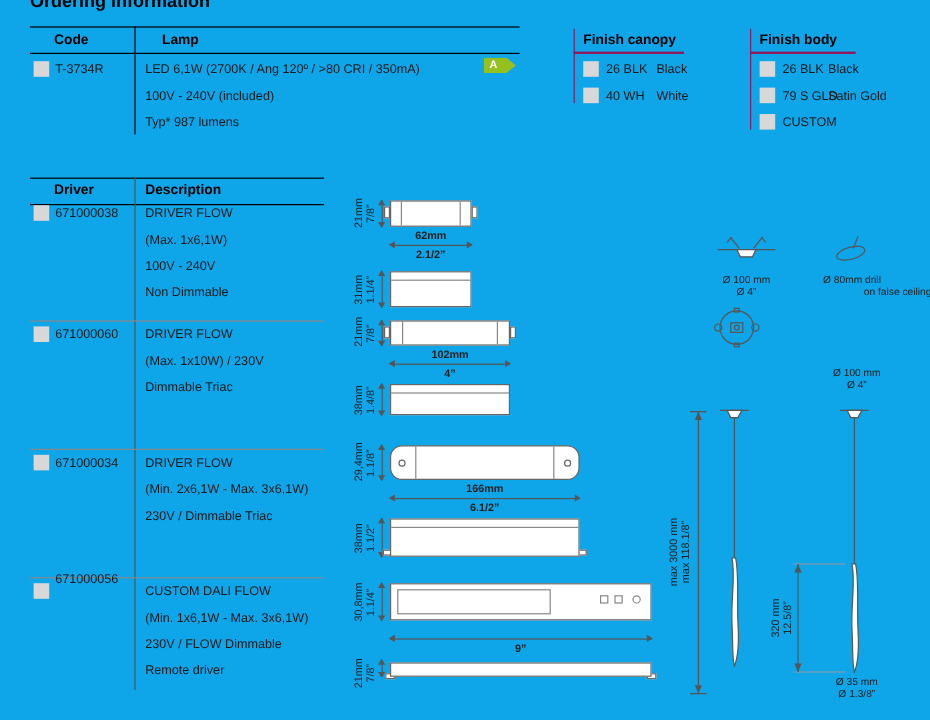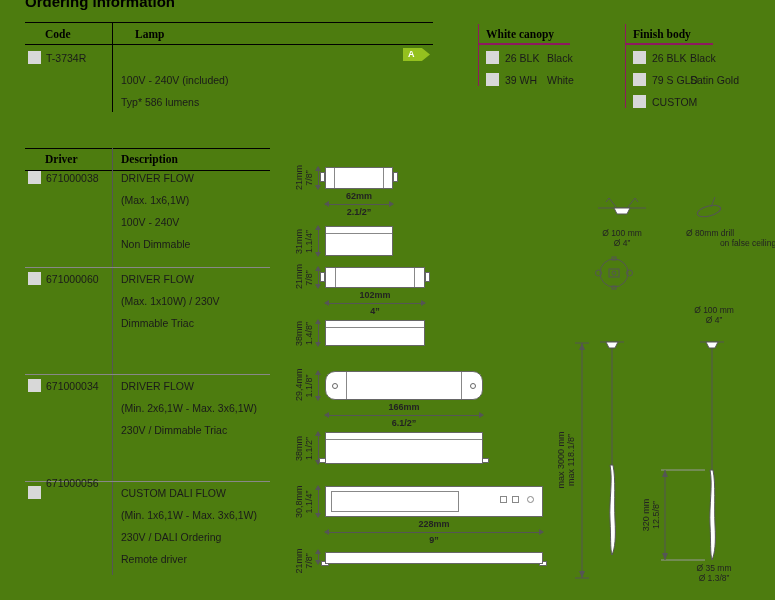--- a/index.html
+++ b/index.html
@@ -1,21 +1,21 @@
 <!DOCTYPE html>
 <html><head>
 <meta charset="utf-8">
 <style>
   * { margin:0; padding:0; box-sizing:border-box; }
   html,body { background:#fff; }
   body { font-family:"Liberation Sans", sans-serif; color:#1a1a1a; }
-  .page { position:relative; width:775px; height:600px; background:#4d7c0f; overflow:hidden; }
+  .page { position:relative; width:775px; height:600px; background:#0ea5e9; overflow:hidden; }
   .abs { position:absolute; }
   .t  { position:absolute; font-size:10.5px; line-height:13px; white-space:nowrap; color:#1a1a1a; }
-  .th { position:absolute; font-size:11.5px; line-height:14px; font-weight:bold; white-space:nowrap; color:#000;font-family:Liberation Serif, serif; }
+  .th { position:absolute; font-size:11.5px; line-height:14px; font-weight:bold; white-space:nowrap; color:#000; }
   .title { position:absolute; font-size:15px; font-weight:bold; color:#000; white-space:nowrap; }
   .h  { position:absolute; height:1px; background:#000; }
   .hg { position:absolute; height:1px; background:#888; }
   .v  { position:absolute; width:1px; background:#000; }
   .mag { background:#8e1a60; }
   .chk { position:absolute; width:13px; height:13px; background:#d8d8d8; }
   .energy { position:absolute; width:27px; height:13px; background:#94c11f; color:#fff;
             font-size:9px; font-weight:bold; line-height:13px; padding-left:5px;
             clip-path:polygon(0 0,70% 0,100% 50%,70% 100%,0 100%); }
   .box { position:absolute; border:1px solid #666; background:#fff; }
@@ -44,32 +44,33 @@
 
   <div class="title" style="left:25px;top:-7px">Ordering information</div>
 
   <div class="h" style="left:25px;top:22px;width:408px"></div>
   <div class="h" style="left:25px;top:44px;width:408px"></div>
   <div class="v" style="left:112px;top:22px;height:90px"></div>
   <div class="th" style="left:45px;top:27px">Code</div>
   <div class="th" style="left:135px;top:27px">Lamp</div>
   <div class="chk" style="left:28px;top:51px"></div>
   <div class="t" style="left:46px;top:52px">T-3734R</div>
+  <div class="t" style="left:121px;top:52px">LED 6,1W (2700K / Ang 120º / &gt;80 CRI / 350mA)</div>
   <div class="t" style="left:121px;top:74px">100V - 240V (included)</div>
-  <div class="t" style="left:121px;top:96px">Typ* 586 lumens</div>
+  <div class="t" style="left:121px;top:96px">Typ* 987 lumens</div>
   <div class="energy" style="left:403px;top:48px">A</div>
 
   <div class="v mag" style="left:478px;top:24px;height:62px"></div>
-  <div class="th" style="left:486px;top:27px">White canopy</div>
+  <div class="th" style="left:486px;top:27px">Finish canopy</div>
   <div class="h mag" style="left:478px;top:43px;width:92px;height:2px"></div>
   <div class="chk" style="left:486px;top:51px"></div>
   <div class="t" style="left:505px;top:52px">26 BLK</div>
   <div class="t" style="left:547px;top:52px">Black</div>
   <div class="chk" style="left:486px;top:73px"></div>
-  <div class="t" style="left:505px;top:74px">39 WH</div>
+  <div class="t" style="left:505px;top:74px">40 WH</div>
   <div class="t" style="left:547px;top:74px">White</div>
 
   <div class="v mag" style="left:625px;top:24px;height:84px"></div>
   <div class="th" style="left:633px;top:27px">Finish body</div>
   <div class="h mag" style="left:625px;top:43px;width:88px;height:2px"></div>
   <div class="chk" style="left:633px;top:51px"></div>
   <div class="t" style="left:652px;top:52px">26 BLK</div>
   <div class="t" style="left:690px;top:52px">Black</div>
   <div class="chk" style="left:633px;top:73px"></div>
   <div class="t" style="left:652px;top:74px">79 S GLD</div>
@@ -103,21 +104,21 @@
   <div class="t" style="left:46px;top:380px">671000034</div>
   <div class="t" style="left:121px;top:380px">DRIVER FLOW</div>
   <div class="t" style="left:121px;top:402px">(Min. 2x6,1W - Max. 3x6,1W)</div>
   <div class="t" style="left:121px;top:424px">230V / Dimmable Triac</div>
   <div class="hg" style="left:25px;top:481px;width:245px"></div>
 
   <div class="chk" style="left:28px;top:486px"></div>
   <div class="t" style="left:46px;top:477px">671000056</div>
   <div class="t" style="left:121px;top:487px">CUSTOM DALI FLOW</div>
   <div class="t" style="left:121px;top:509px">(Min. 1x6,1W - Max. 3x6,1W)</div>
-  <div class="t" style="left:121px;top:531px">230V / DALI Ordering</div>
+  <div class="t" style="left:121px;top:531px">230V / FLOW Dimmable</div>
   <div class="t" style="left:121px;top:553px">Remote driver</div>
 
   <div class="vlab" style="left:294px;top:190px;width:24px">
     <span>21mm</span>
     <span>7/8”</span>
   </div>
   <div class="dimv" style="left:318px;top:167px;height:22px"></div>
   <div class="box" style="left:320px;top:172px;width:5px;height:10px"></div>
   <div class="box" style="left:393px;top:172px;width:5px;height:10px"></div>
   <div class="box" style="left:325px;top:167px;width:68px;height:22px"></div>
@@ -181,21 +182,20 @@
   <div class="vlab" style="left:294px;top:518px;width:32px">
     <span>30,8mm</span>
     <span>1.1/4”</span>
   </div>
   <div class="dimv" style="left:318px;top:486px;height:31px"></div>
   <div class="box" style="left:325px;top:486px;width:218px;height:31px"></div>
   <div class="box" style="left:331px;top:491px;width:128px;height:21px;border-color:#888"></div>
   <div class="box" style="left:500px;top:496px;width:7px;height:7px;border-color:#888"></div>
   <div class="box" style="left:512px;top:496px;width:7px;height:7px;border-color:#888"></div>
   <div class="box" style="left:527px;top:496px;width:7px;height:7px;border-radius:50%;border-color:#888"></div>
-  <div class="dlab" style="left:325px;top:519px;width:218px">228mm</div>
   <div class="dimh" style="left:325px;top:532px;width:218px"></div>
   <div class="dlab" style="left:325px;top:535px;width:218px">9”</div>
   <div class="vlab" style="left:294px;top:575px;width:28px">
     <span>21mm</span>
     <span>7/8”</span>
   </div>
   <div class="dimv" style="left:318px;top:550px;height:14px"></div>
   <div class="box" style="left:321px;top:561px;width:8px;height:5px"></div>
   <div class="box" style="left:539px;top:561px;width:8px;height:5px"></div>
   <div class="box" style="left:325px;top:552px;width:218px;height:12px"></div>

